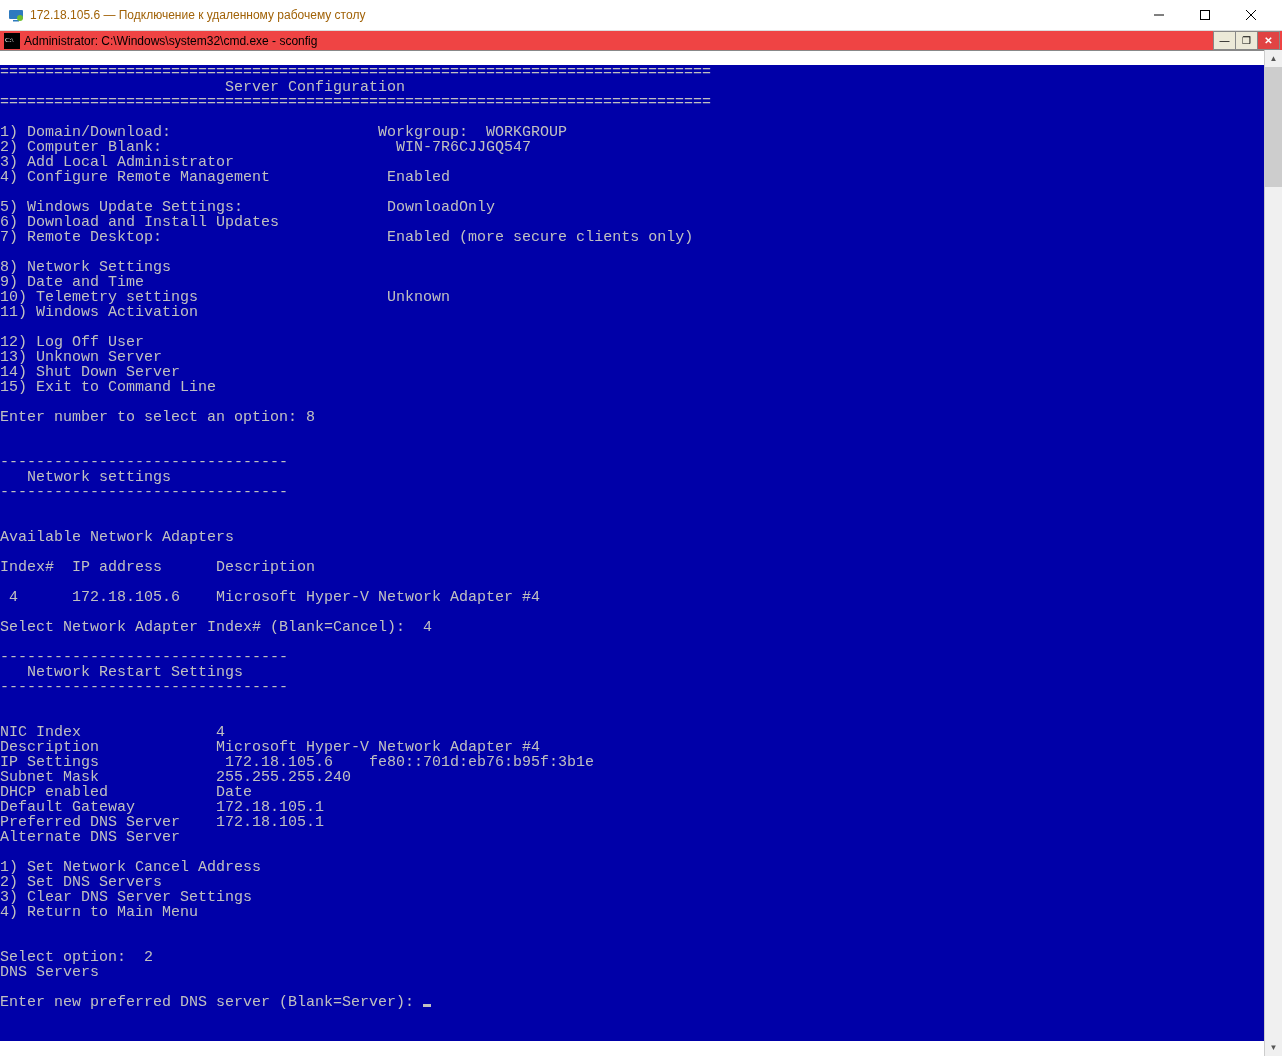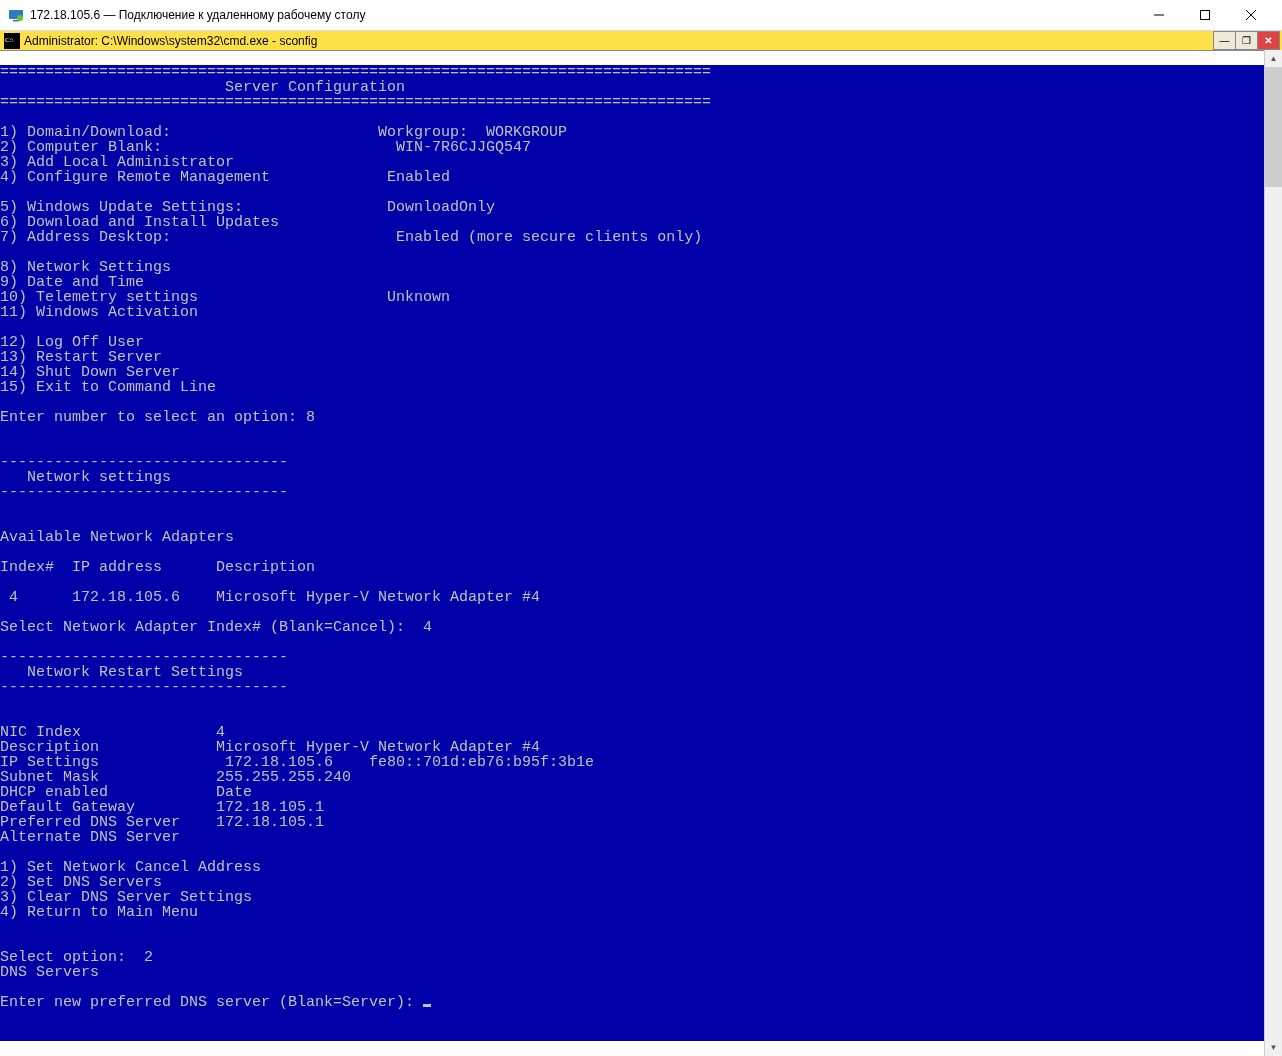--- a/index.html
+++ b/index.html
@@ -1,21 +1,21 @@
 <!DOCTYPE html>
 <html><head>
 <meta charset="utf-8">
 <style>
 html,body{margin:0;padding:0;height:100%;font-family:"Segoe UI",Tahoma,sans-serif;background:#fff;overflow:hidden}
-.outer-title{height:30px;background:#fff;border-bottom:1px solid #ddd;display:flex;align-items:center;padding:0 8px;font-size:12px;color:#000000}
+.outer-title{height:30px;background:#fff;border-bottom:1px solid #ddd;display:flex;align-items:center;padding:0 8px;font-size:12px;color:#a16207}
 .outer-title .tico{width:16px;height:16px;margin-right:6px;display:inline-block}
 .outer-title .spacer{flex:1}
 .wbtn{width:46px;height:30px;display:flex;align-items:center;justify-content:center}
 .wbtn svg{stroke:#000;stroke-width:1}
-.inner-title{height:19px;background:#fde047;display:flex;align-items:center;padding:0 2px;border-bottom:1px solid #888;font-size:12px}
+.inner-title{height:19px;background:#ef4444;display:flex;align-items:center;padding:0 2px;border-bottom:1px solid #888;font-size:12px}
 .inner-title .cmd-ico{width:16px;height:16px;margin:0 4px 0 2px;background:#000;display:inline-block;position:relative}
 .inner-title .cmd-ico::after{content:"C:\\";position:absolute;color:#fff;font:7px/1 Consolas;left:1px;top:4px}
 .inner-title .spacer{flex:1}
 .inner-title .ctl{width:21px;height:17px;border:1px solid #888;margin-left:-1px;display:flex;align-items:center;justify-content:center;background:#ece9d8;font-size:10px}
 .inner-title .ctl.close{background:#e04343;color:#fff;font-weight:bold}
 .console-wrap{position:absolute;top:50px;left:0;right:0;bottom:0;display:flex}
 .console{flex:1;background:#0000a8;color:#c0c0c0;font:15px/15px Consolas,"Courier New",monospace;white-space:pre;padding:0;overflow:hidden}
 .scrollbar{width:17px;background:#f0f0f0;border-left:1px solid #ccc;display:flex;flex-direction:column}
 .sb-btn{height:17px;background:#f0f0f0;display:flex;align-items:center;justify-content:center;font-size:8px;color:#555}
 .sb-track{flex:1;background:#f0f0f0;position:relative}
@@ -67,29 +67,29 @@
 <span>                         Server Configuration</span>
 <span>===============================================================================</span>
 
 <span>1) <span>Domain/Download:</span>                       <span>Workgroup:  WORKGROUP</span></span>
 <span>2) <span>Computer Blank:</span>                          <span>WIN-7R6CJJGQ547</span></span>
 <span>3) <span>Add Local Administrator</span></span>
 <span>4) <span>Configure Remote Management</span>             <span>Enabled</span></span>
 
 <span>5) <span>Windows Update Settings:</span>                <span>DownloadOnly</span></span>
 <span>6) <span>Download and Install Updates</span></span>
-<span>7) <span>Address Desktop:</span>                         <span>Enabled (more secure clients only)</span></span>
+<span>7) <span>Remote Desktop:</span>                         <span>Enabled (more secure clients only)</span></span>
 
 <span>8) <span>Network Settings</span></span>
 <span>9) <span>Date and Time</span></span>
 <span>10) <span>Telemetry settings</span>                     <span>Unknown</span></span>
 <span>11) <span>Windows Activation</span></span>
 
 <span>12) <span>Log Off User</span></span>
-<span>13) <span>Restart Server</span></span>
+<span>13) <span>Unknown Server</span></span>
 <span>14) <span>Shut Down Server</span></span>
 <span>15) <span>Exit to Command Line</span></span>
 
 <span><span>Enter number to select an option: </span><span>8</span></span>
 
 
 <span>--------------------------------</span>
 <span>   Network settings</span>
 <span>--------------------------------</span>
 

